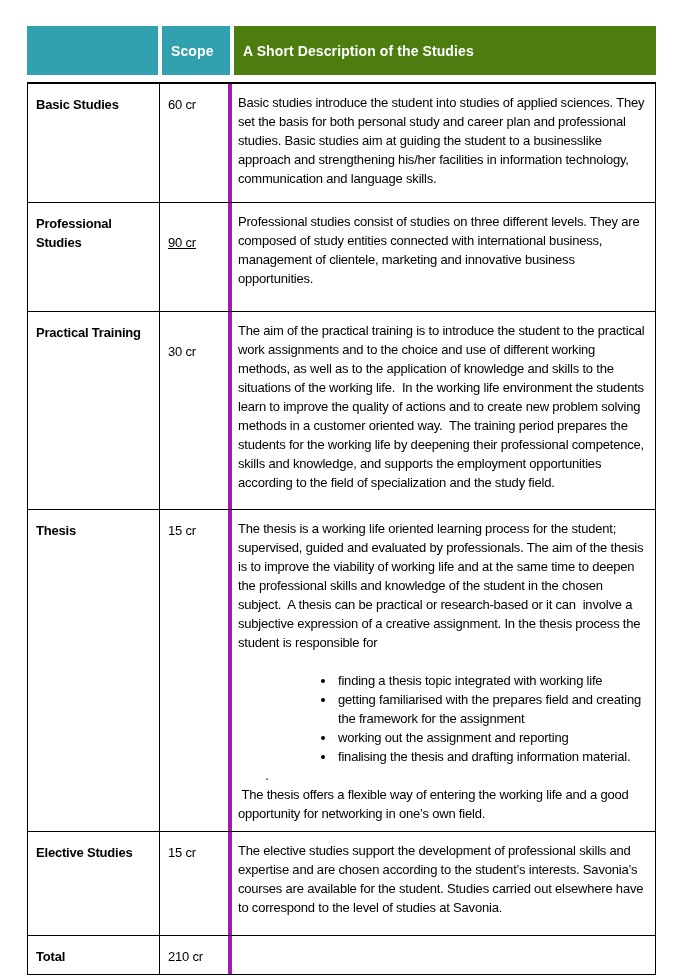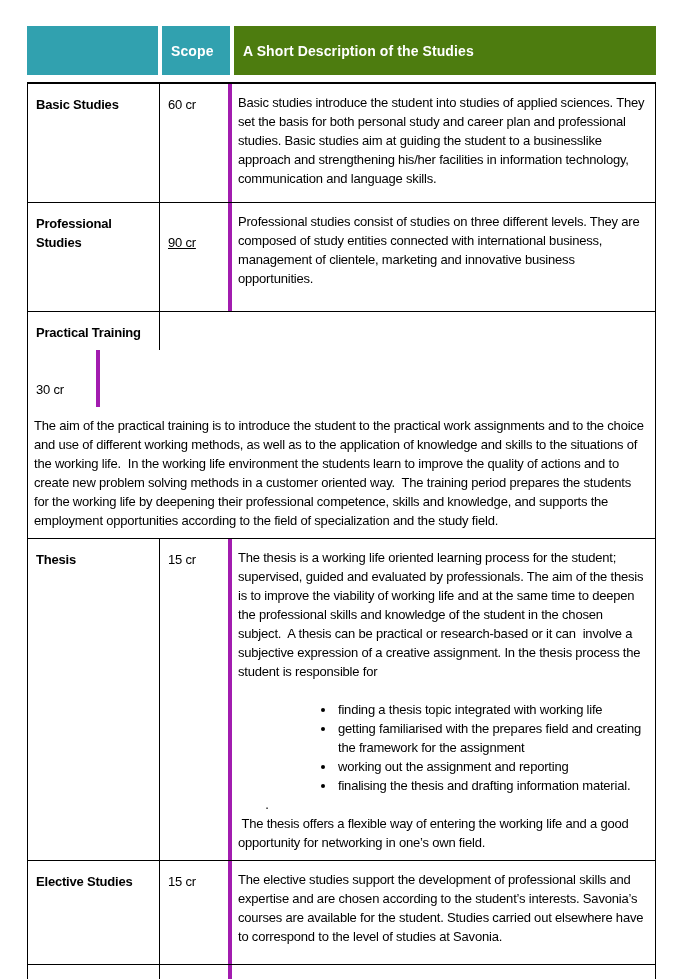--- a/index.html
+++ b/index.html
@@ -76,21 +76,21 @@
   .cell.col-desc ul {
     margin: 19px 0 0 0;
     padding-left: 98px;
   }
   .cell.col-desc ul li {
     padding-left: 2px;
   }
   
   .body-row:nth-child(1) { min-height: 119px; }
   .body-row:nth-child(2) { min-height: 109px; }
-  .body-row:nth-child(3) { min-height: 198px; flex-direction: column; }
+  .body-row:nth-child(3) { min-height: 198px; }
   .body-row:nth-child(4) { min-height: 314px; }
   .body-row:nth-child(5) { min-height: 104px; }
   .body-row:nth-child(6) { min-height: 38px; }
 </style>
 </head>
 <body>
 
 <div class="page">
   <div class="studies-table">
 

